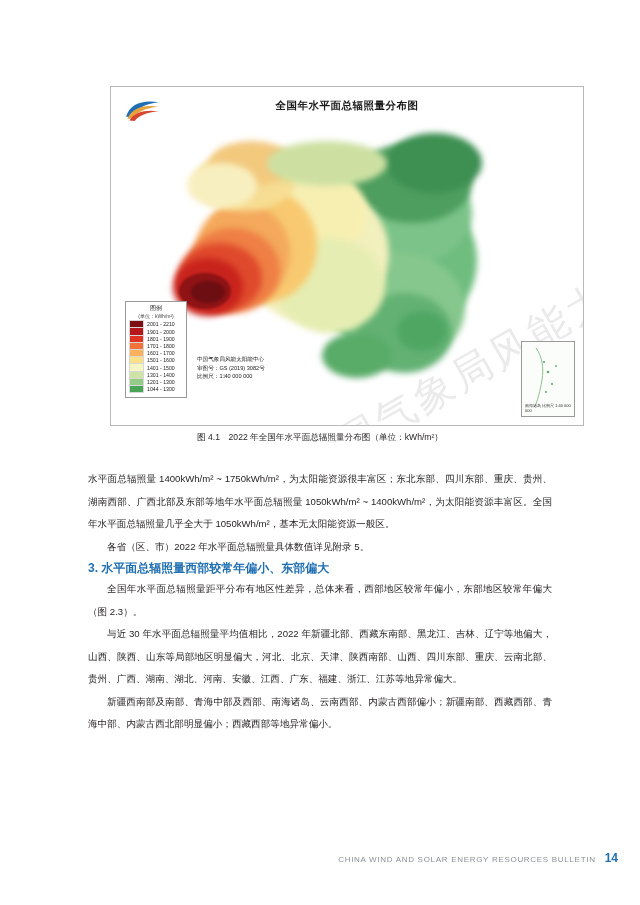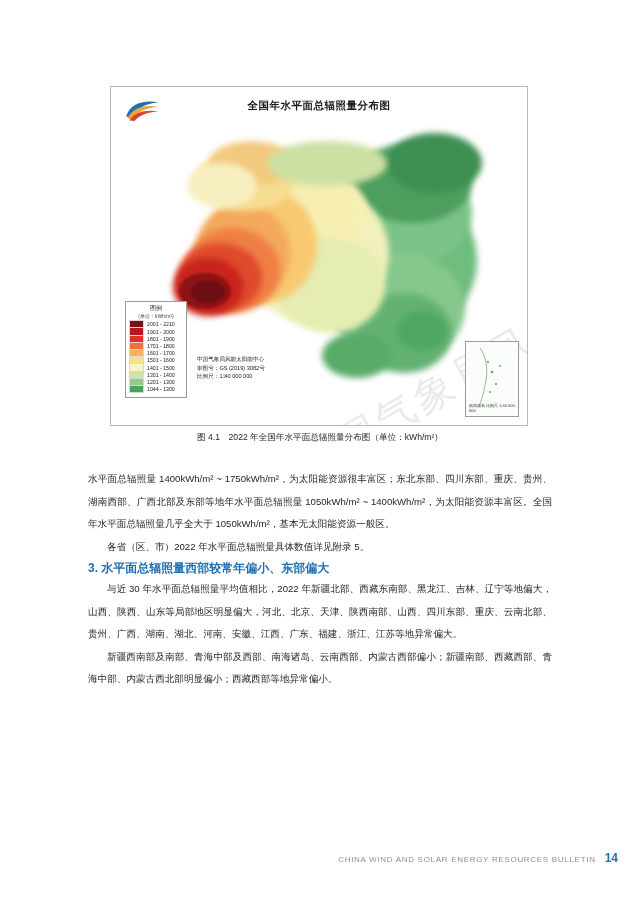--- a/index.html
+++ b/index.html
@@ -20,21 +20,21 @@
     left: 0; top: 0;
     width: 640px;
     height: 905px;
     background: #fff;
   }
   
   .figure-wrap {
     position: absolute;
     left: 110px;
     top: 86px;
-    width: 418px;
+    width: 474px;
     height: 340px;
     border: 1px solid #b9b9b9;
     background: #ffffff;
     box-sizing: border-box;
     overflow: hidden;
   }
   .map-canvas {
     position: absolute;
     inset: 0;
     background: #ffffff;
@@ -322,20 +322,21 @@
       </div>
     </div>
   </div>
 
   <div class="fig-caption">图 4.1　2022 年全国年水平面总辐照量分布图（单位：kWh/m²）</div>
 
   <div class="body-text">
     <p>水平面总辐照量 1400kWh/m² ~ 1750kWh/m²，为太阳能资源很丰富区；东北东部、四川东部、重庆、贵州、湖南西部、广西北部及东部等地年水平面总辐照量 1050kWh/m² ~ 1400kWh/m²，为太阳能资源丰富区。全国年水平面总辐照量几乎全大于 1050kWh/m²，基本无太阳能资源一般区。</p>
     <p class="indent">各省（区、市）2022 年水平面总辐照量具体数值详见附录 5。</p>
     <p class="section-head">3. 水平面总辐照量西部较常年偏小、东部偏大</p>
+    <p class="indent">全国年水平面总辐照量距平分布有地区性差异，总体来看，西部地区较常年偏小，东部地区较常年偏大（图 2.3）。</p>
     <p class="indent">与近 30 年水平面总辐照量平均值相比，2022 年新疆北部、西藏东南部、黑龙江、吉林、辽宁等地偏大，山西、陕西、山东等局部地区明显偏大，河北、北京、天津、陕西南部、山西、四川东部、重庆、云南北部、贵州、广西、湖南、湖北、河南、安徽、江西、广东、福建、浙江、江苏等地异常偏大。</p>
     <p class="indent">新疆西南部及南部、青海中部及西部、南海诸岛、云南西部、内蒙古西部偏小；新疆南部、西藏西部、青海中部、内蒙古西北部明显偏小；西藏西部等地异常偏小。</p>
   </div>
 
   <div class="footer">
     <span class="footer-text">CHINA WIND AND SOLAR ENERGY RESOURCES BULLETIN</span>
     <span class="footer-page">14</span>
   </div>
 
 </div>

